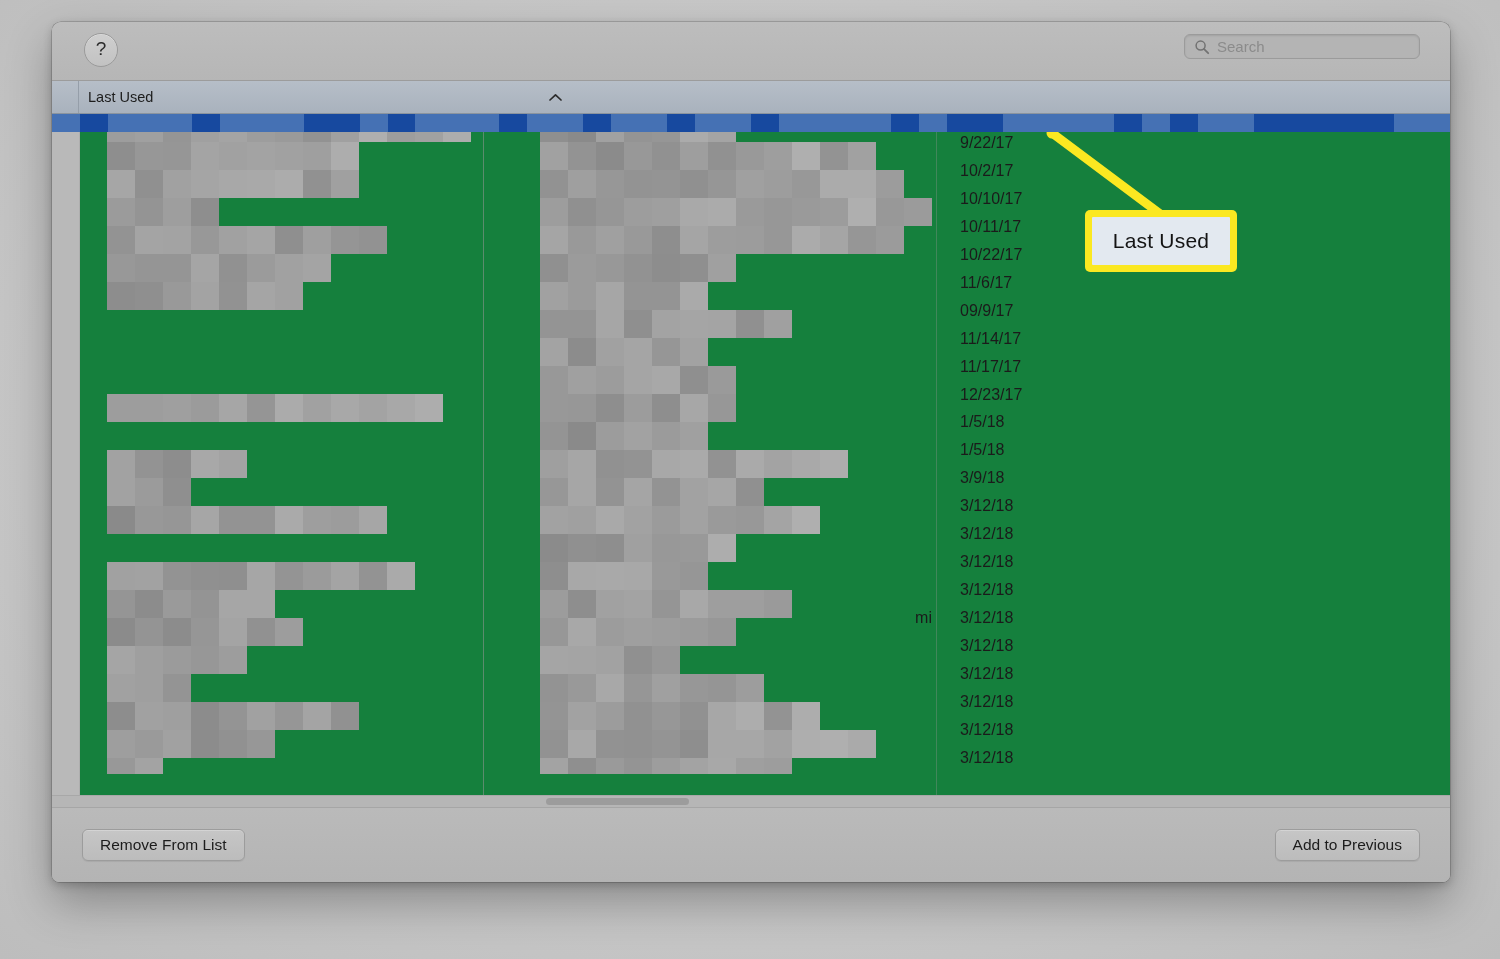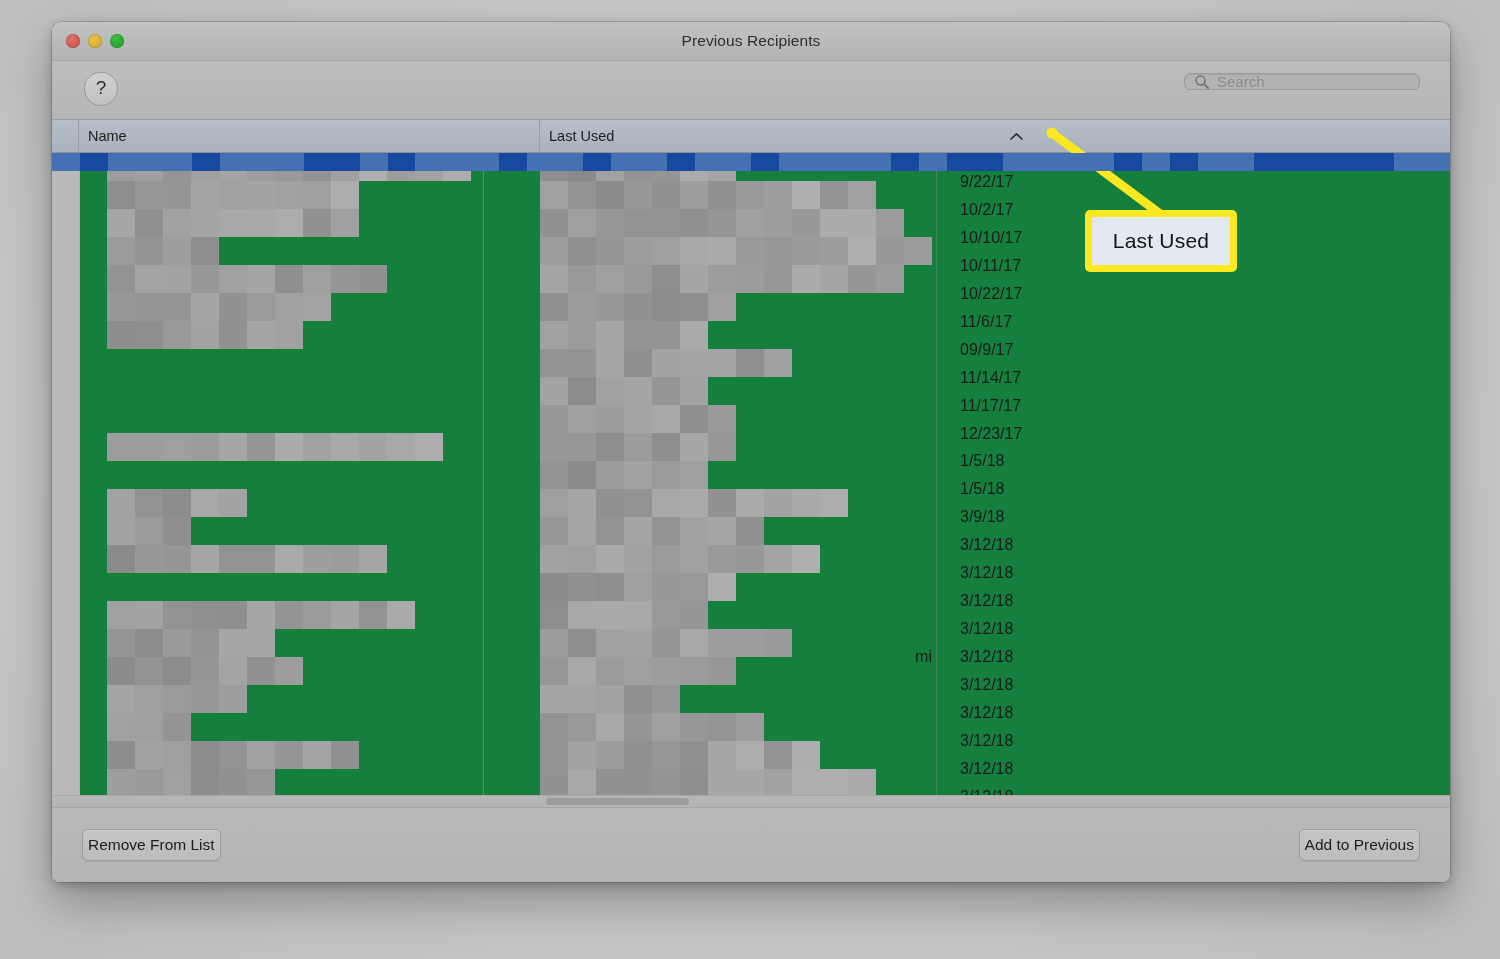--- a/index.html
+++ b/index.html
@@ -99,21 +99,21 @@
     font-size: 19px;
     line-height: 30px;
     text-align: center;
     box-shadow: 0 0.5px 0 rgba(255,255,255,0.45) inset;
   }
   #search-field {
     position: absolute;
     right: 30px;
     top: 12px;
     width: 236px;
-    height: 17px;
+    height: 25px;
     border-radius: 6px;
     background: #b4b4b4;
     border: 1px solid #9b9b9b;
     box-shadow: inset 0 1px 2px rgba(0,0,0,0.10);
     display: flex;
     align-items: center;
     padding: 0 9px;
     box-sizing: border-box;
   }
   #search-icon { flex: 0 0 16px; height: 16px; margin-right: 7px; opacity: 0.62; }
@@ -250,21 +250,21 @@
   .push-button {
     position: absolute;
     top: 21px;
     height: 32px;
     border-radius: 6px;
     background: linear-gradient(to bottom, #c6c6c6 0%, #bcbcbc 100%);
     border: 1px solid #9c9c9c;
     color: #1c1c1c;
     font-family: "Liberation Sans", sans-serif;
     font-size: 15.5px;
-    padding: 0 5px;
+    padding: 0 17px;
     box-shadow: 0 0.5px 0 rgba(255,255,255,0.5) inset, 0 1px 1px rgba(0,0,0,0.07);
     cursor: default;
   }
   #remove-from-list-button { left: 30px; }
   #add-to-contacts-button  { right: 30px; }
 
   
   #callout-layer {
     position: absolute;
     inset: 0;
@@ -294,45 +294,34 @@
     letter-spacing: 0.2px;
   }
 </style>
 </head>
 <body>
 
 <div id="desktop"></div>
 
 <div id="window">
 
-  <div id="titlebar">
-    <div id="traffic">
-      <div class="light close"></div>
-      <div class="light min"></div>
-      <div class="light max"></div>
-    </div>
-    <div id="window-title">Previous Recipients</div>
-  </div>
 
   <div id="toolbar">
     <div id="help-button">?</div>
     <div id="search-field">
       <svg id="search-icon" viewBox="0 0 16 16">
         <circle cx="6.6" cy="6.6" r="4.5" fill="none" stroke="#4a4a4a" stroke-width="1.5"></circle>
         <line x1="10.1" y1="10.1" x2="14.2" y2="14.2" stroke="#4a4a4a" stroke-width="1.8" stroke-linecap="round"></line>
       </svg>
       <input id="search-input" type="text" placeholder="Search" style="">
     </div>
   </div>
 
   <div id="column-header">
     <div class="col-head gutter" style="width:27px"></div>
-    <div class="col-head" style="width:461px">
-      <span>Name</span>
-    </div>
     <div class="col-head" style="width:494px;border-right:0">
       <span>Last Used</span>
       <span id="sort-indicator">
         <svg width="13" height="9" viewBox="0 0 13 9">
           <polyline points="1,7 6.5,1.8 12,7" fill="none" stroke="#2b2b2b" stroke-width="1.7" stroke-linecap="round" stroke-linejoin="round"></polyline>
         </svg>
       </span>
     </div>
   </div>
 

